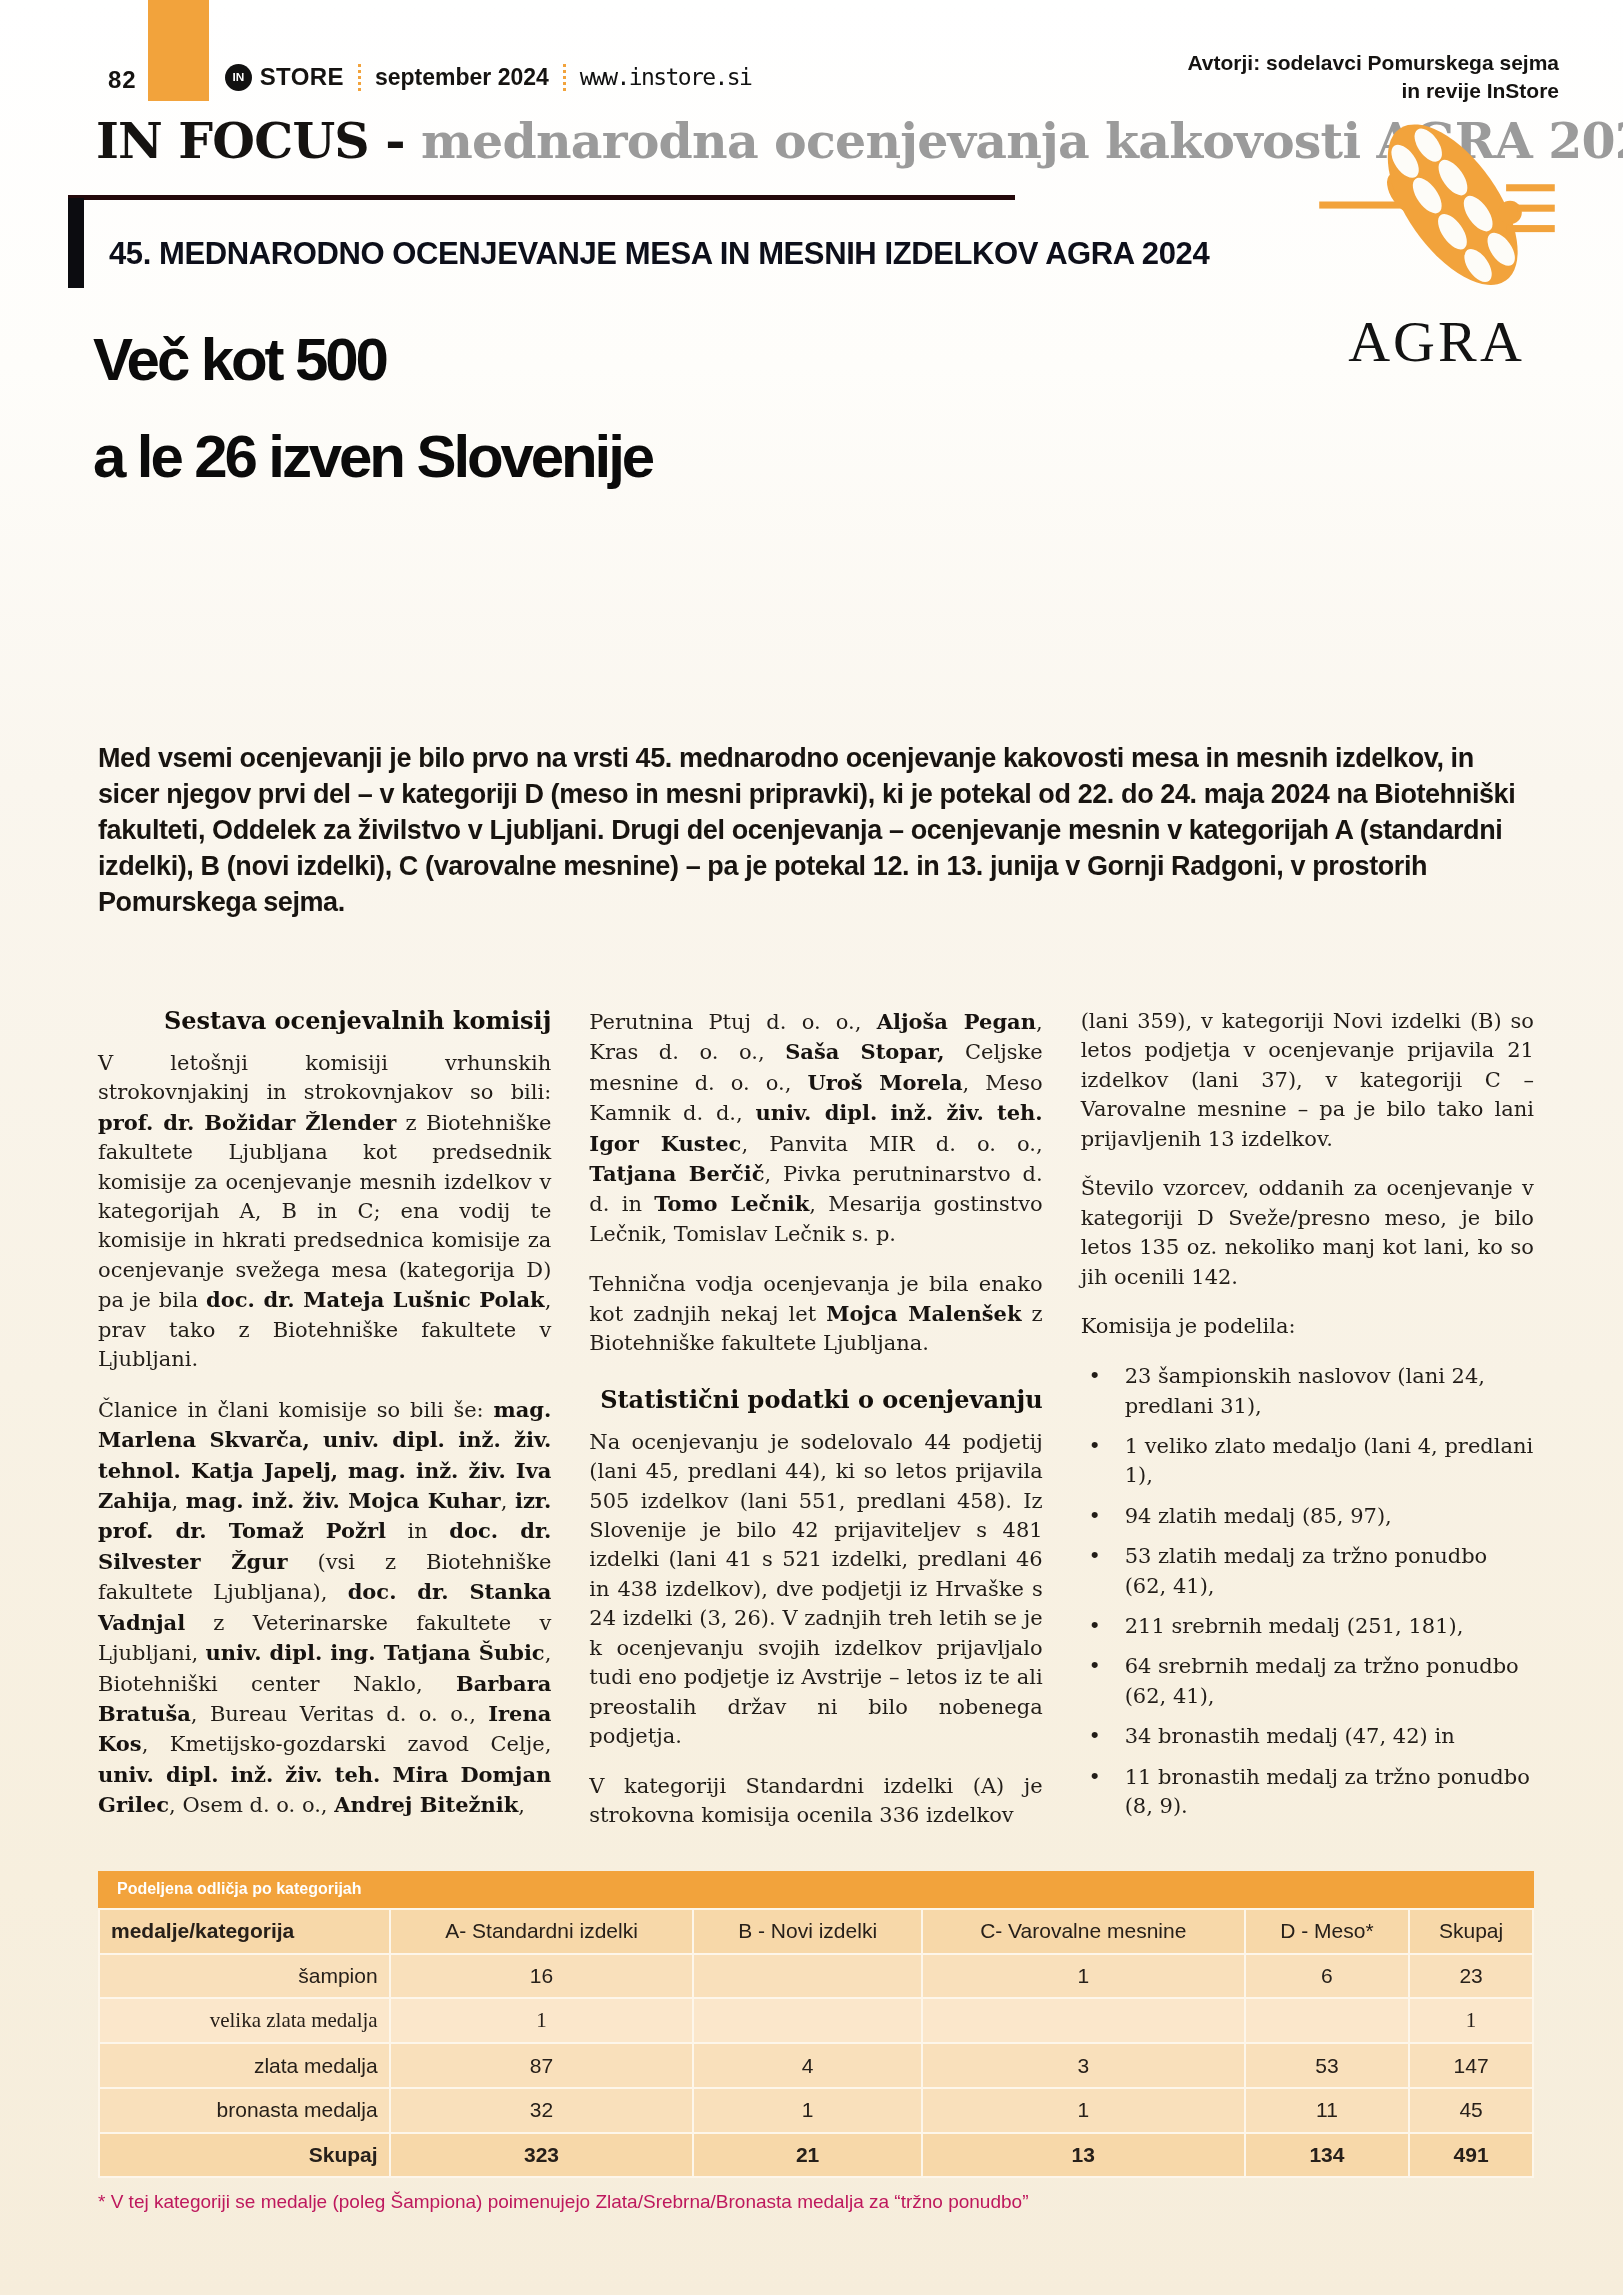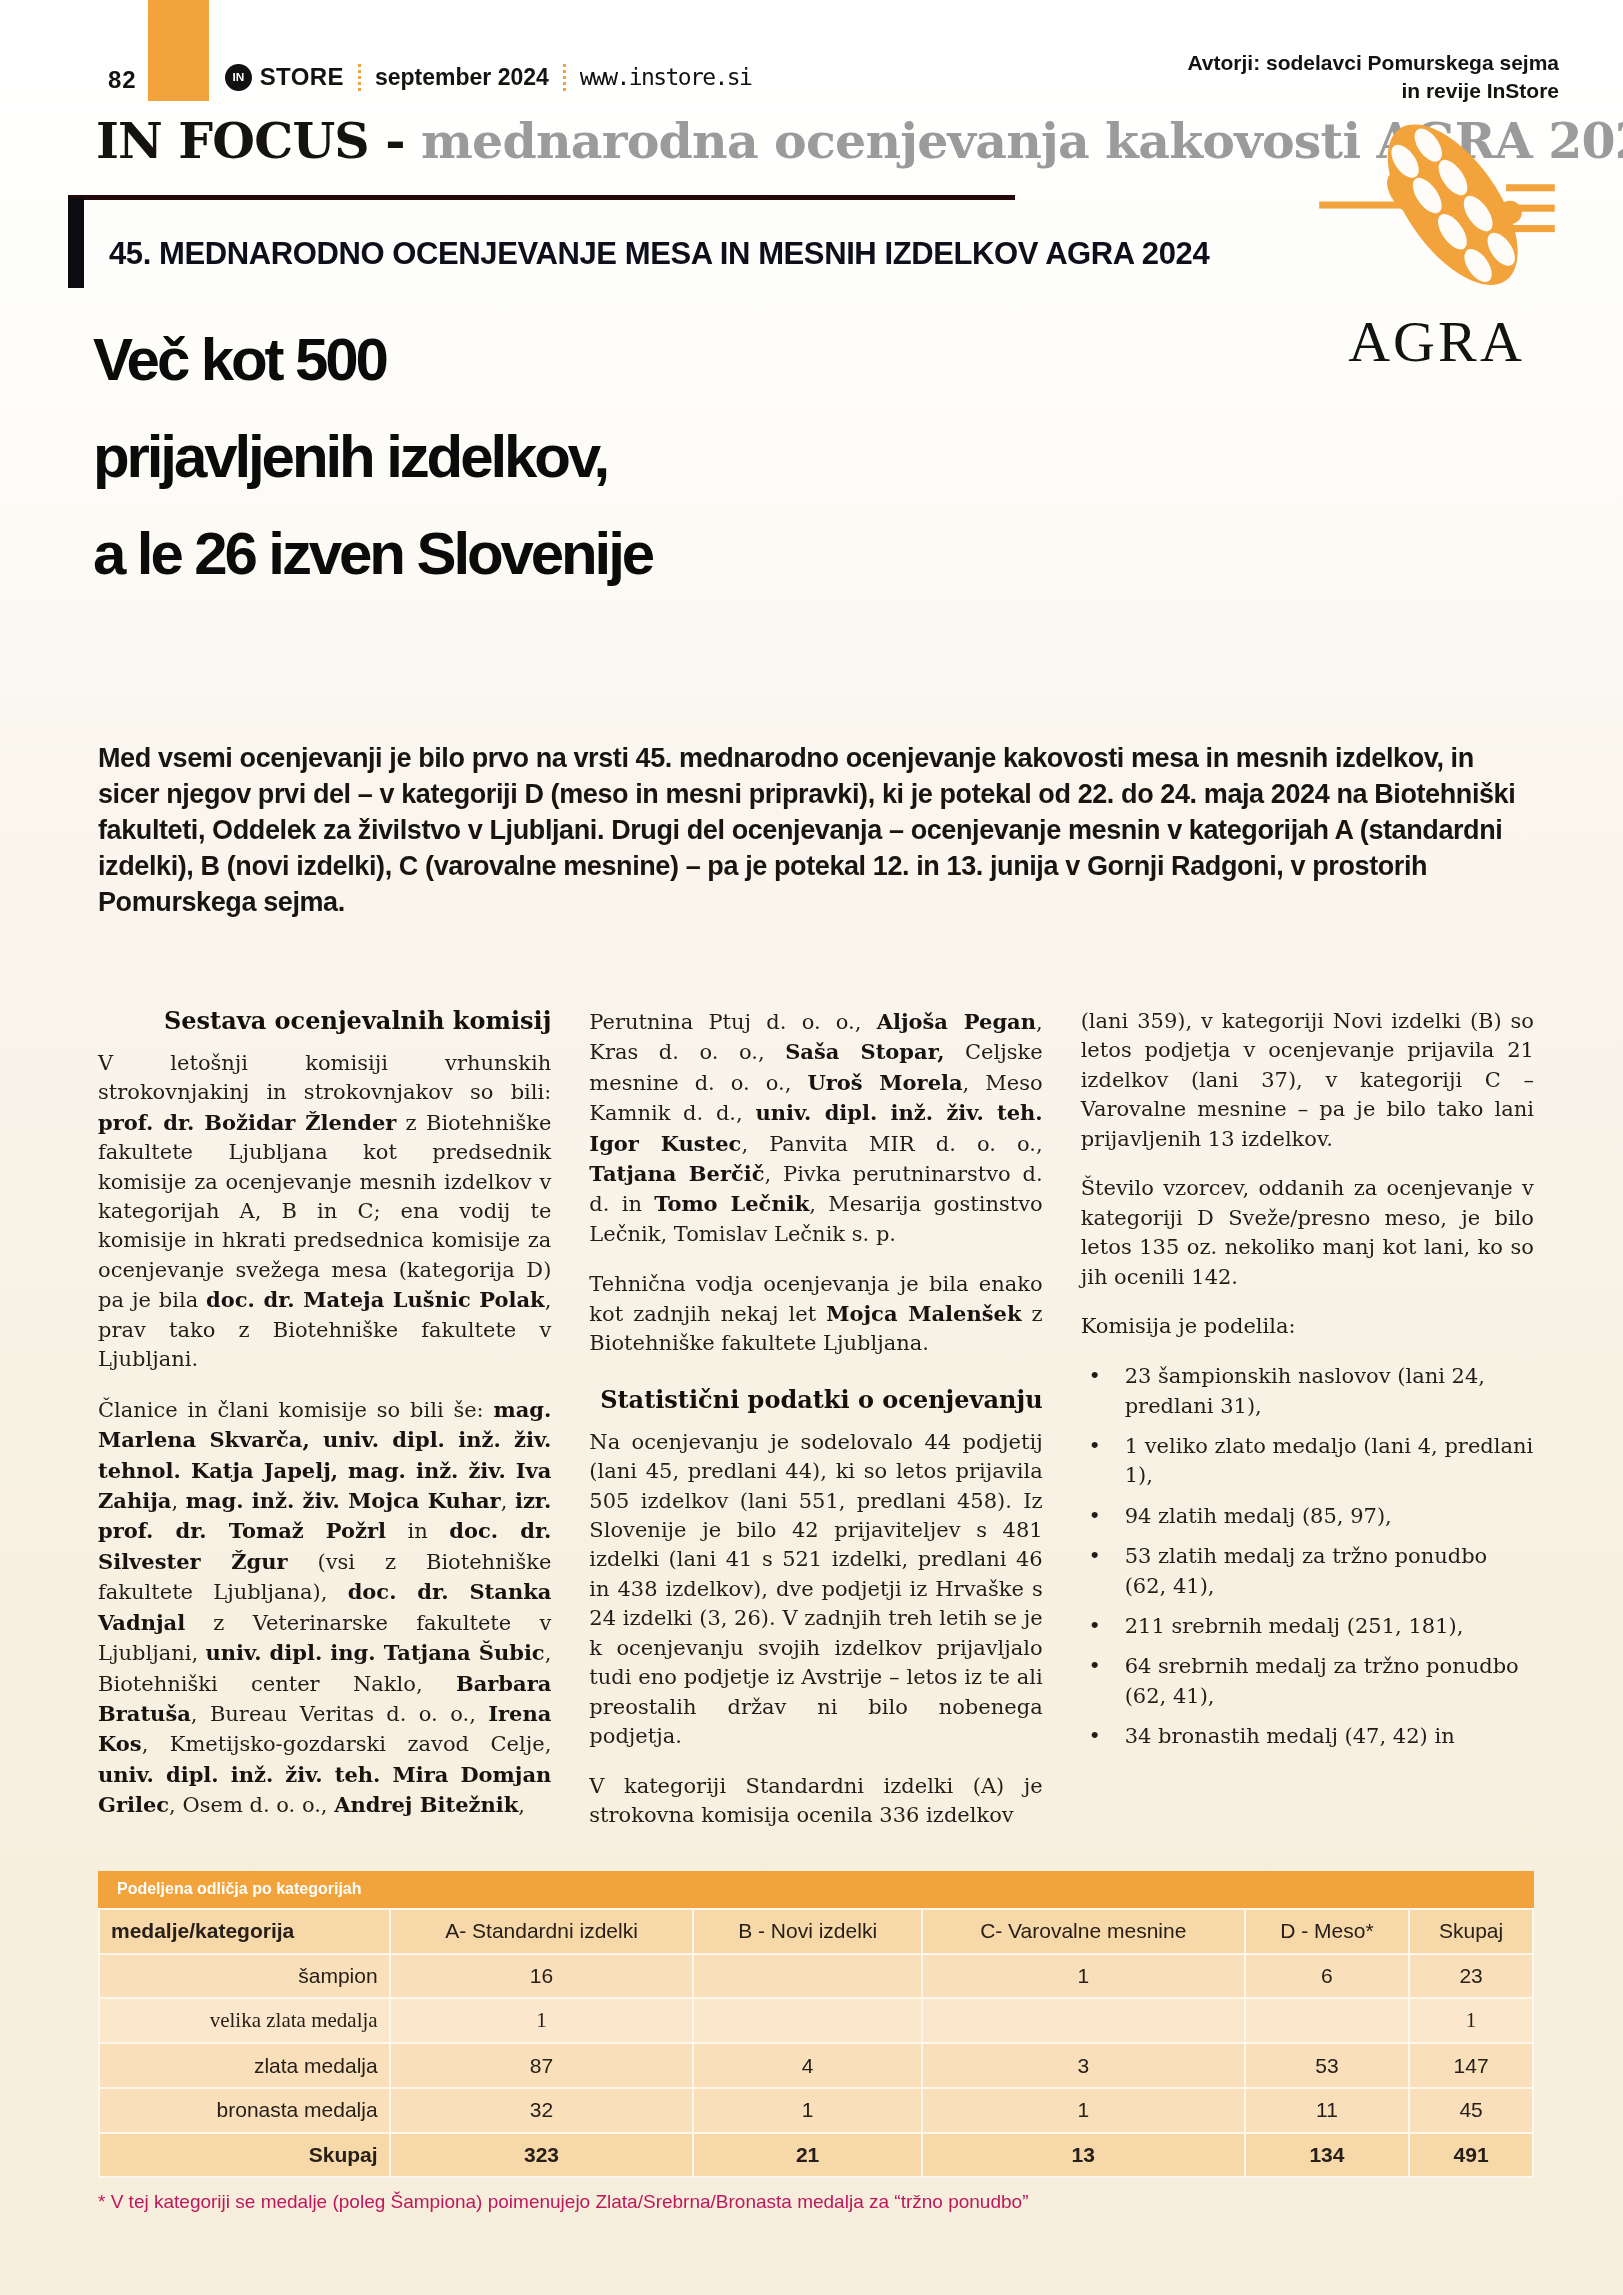--- a/index.html
+++ b/index.html
@@ -122,21 +122,20 @@
           <ellipse cx="152" cy="214" rx="13" ry="24"></ellipse>
           <ellipse cx="188" cy="214" rx="13" ry="24"></ellipse>
         </g>
       </svg>
     </div>
     <div class="agra-text">AGRA</div>
   </div>
 
   <div class="abs headline">
     <div>Več kot 500</div>
-    <div>prijavljenih izdelkov,</div>
     <div>a le 26 izven Slovenije</div>
   </div>
 
   <div class="abs lead">Med vsemi ocenjevanji je bilo prvo na vrsti 45. mednarodno ocenjevanje kakovosti mesa in mesnih izdelkov, in sicer njegov prvi del – v kategoriji D (meso in mesni pripravki), ki je potekal od 22. do 24. maja 2024 na Biotehniški fakulteti, Oddelek za živilstvo v Ljubljani. Drugi del ocenjevanja – ocenjevanje mesnin v kategorijah A (standardni izdelki), B (novi izdelki), C (varovalne mesnine) – pa je potekal 12. in 13. junija v Gornji Radgoni, v prostorih Pomurskega sejma.</div>
 
   <div class="abs columns">
     <div class="col">
       <h3>Sestava ocenjevalnih komisij</h3>
       <p><span>V letošnji komisiji vrhunskih strokovnjakinj in strokovnjakov so bili: </span><b>prof. dr. Božidar Žlender</b><span> z Biotehniške fakultete Ljubljana kot predsednik komisije za ocenjevanje mesnih izdelkov v kategorijah A, B in C; ena vodij te komisije in hkrati predsednica komisije za ocenjevanje svežega mesa (kategorija D) pa je bila </span><b>doc. dr. Mateja Lušnic Polak</b><span>, prav tako z Biotehniške fakultete v Ljubljani.</span></p>
       <p><span>Članice in člani komisije so bili še: </span><b>mag. Marlena Skvarča, univ. dipl. inž. živ. tehnol. Katja Japelj, mag. inž. živ. Iva Zahija</b><span>, </span><b>mag. inž. živ. Mojca Kuhar</b><span>, </span><b>izr. prof. dr. Tomaž Požrl</b><span> in </span><b>doc. dr. Silvester Žgur</b><span> (vsi z Biotehniške fakultete Ljubljana), </span><b>doc. dr. Stanka Vadnjal</b><span> z Veterinarske fakultete v Ljubljani, </span><b>univ. dipl. ing. Tatjana Šubic</b><span>, Biotehniški center Naklo, </span><b>Barbara Bratuša</b><span>, Bureau Veritas d. o. o., </span><b>Irena Kos</b><span>, Kmetijsko-gozdarski zavod Celje, </span><b>univ. dipl. inž. živ. teh. Mira Domjan Grilec</b><span>, Osem d. o. o., </span><b>Andrej Bitežnik</b><span>,</span></p>
@@ -153,20 +152,21 @@
       <p>Število vzorcev, oddanih za ocenjevanje v kategoriji D Sveže/presno meso, je bilo letos 135 oz. nekoliko manj kot lani, ko so jih ocenili 142.</p>
       <p>Komisija je podelila:</p>
       <ul class="awards">
           <li>23 šampionskih naslovov (lani 24, predlani 31),</li>
           <li>1 veliko zlato medaljo (lani 4, predlani 1),</li>
           <li>94 zlatih medalj (85, 97),</li>
           <li>53 zlatih medalj za tržno ponudbo (62, 41),</li>
           <li>211 srebrnih medalj (251, 181),</li>
           <li>64 srebrnih medalj za tržno ponudbo (62, 41),</li>
           <li>34 bronastih medalj (47, 42) in</li>
+          <li>11 bronastih medalj za tržno ponudbo (8, 9).</li>
         </ul>
     </div>
   </div>
 
   <div class="abs tablewrap">
     <div class="table-title">Podeljena odličja po kategorijah</div>
     <table class="medals">
       <thead>
           <tr>
             <th>medalje/kategorija</th>

